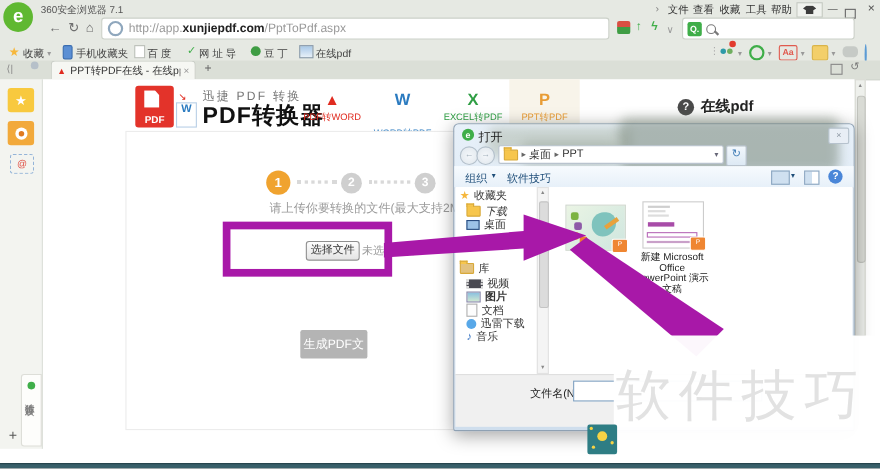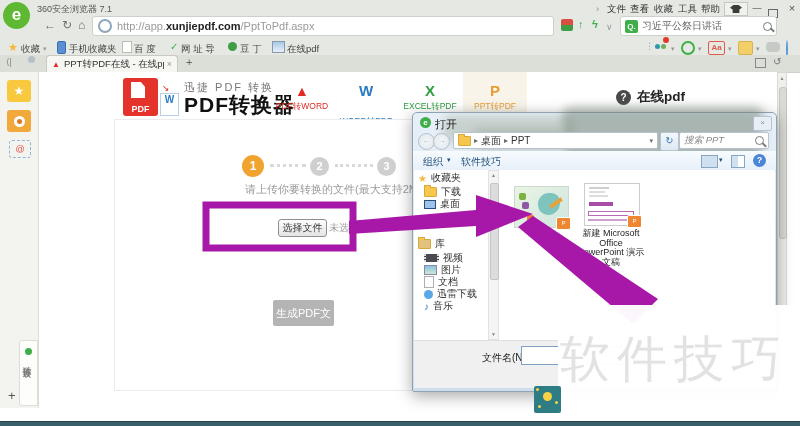--- a/index.html
+++ b/index.html
@@ -132,21 +132,20 @@
     <span class="url" style="color:#9a9a9a;">http://app.</span>
       <span class="url" style="color:#222;font-weight:bold;">xunjiepdf.com</span>
       <span class="url" style="color:#9a9a9a;">/PptToPdf.aspx</span>
   </div>
   <span class="abs" style="left:561px;top:19px;width:12px;height:12px;background:linear-gradient(#d94f43 50%,#3f9d44 50%);border-radius:2px;"></span>
   <span class="abs" style="left:578px;top:18px;color:#3fae49;font-size:11px;font-weight:bold;">↑</span>
   <span class="abs" style="left:592px;top:18px;color:#3fae49;font-size:11px;font-weight:bold;">ϟ</span>
   <span class="abs ddown" style="left:606px;top:22px;font-size:9px;">∨</span>
   <div class="abs searchbox">
     <span class="qbadge">Q.</span>
-    <span style="font-size:10px;color:#666;flex:1;overflow:hidden;" class="txt">习近平公祭日讲话</span>
     <span class="mag"></span>
   </div>
 
   
   <span class="abs" style="left:8px;top:41px;color:#f6b73c;font-size:11px;">★</span>
   <span class="abs bm" style="left:21px;top:43px;">收藏</span>
   <span class="abs ddown" style="left:43px;top:45px;">▾</span>
   <span class="abs" style="left:57px;top:41px;width:7px;height:11px;background:#5b8fd4;border:1px solid #3a6db0;border-radius:2px;"></span>
   <span class="abs bm" style="left:69px;top:43px;">手机收藏夹</span>
   <span class="abs" style="left:122px;top:41px;width:8px;height:10px;background:#fff;border:1px solid #b9bdb6;"></span>
@@ -276,58 +275,54 @@
     <span class="abs dz navcirc" style="left:20px;top:20px;">→</span>
     <div class="abs dz crumbbox">
       <span class="minifolder"></span>
       <span style="margin:0 3px;color:#666;font-size:8px;">▸</span>
       <span>桌面</span>
       <span style="margin:0 3px;color:#666;font-size:8px;">▸</span>
       <span>PPT</span>
       <span style="margin-left:auto;color:#667;font-size:7px;">▾</span>
     </div>
     <span class="abs dz refbtn">↻</span>
-    <div class="abs dz dsearch">
-      <span style="flex:1;font-size:9.5px;color:#8a8a8a;font-style:italic;" class="txt">搜索 PPT</span>
-      <span class="mag"></span>
-    </div>
 
     <div class="abs dz toolbar">
       <span class="abs tbtext" style="left:10px;top:4px;">组织</span>
       <span class="abs tbtext" style="left:34px;top:5px;font-size:7px;">▾</span>
       <span class="abs tbtext" style="left:48px;top:4px;">软件技巧</span>
       <span class="abs" style="left:288px;top:4px;width:15px;height:11px;background:#cfe0f0;border:1px solid #8aa5c0;"></span>
       <span class="abs tbtext" style="left:306px;top:5px;font-size:7px;">▾</span>
       <span class="abs" style="left:318px;top:4px;width:12px;height:11px;border:1px solid #8aa5c0;background:linear-gradient(90deg,#cfe0f0 50%,#fff 50%);"></span>
       <span class="abs" style="left:340px;top:3px;width:13px;height:13px;background:#4a86d8;border-radius:50%;color:#fff;font-size:9px;font-weight:bold;text-align:center;line-height:13px;">?</span>
     </div>
 
     <div class="abs dz dbody">
 
       <div class="drow" style="left:4px;top:2px;">
         <span class="micon" style="color:#f6b73c;font-size:10px;">★</span>
         <span>收藏夹</span>
       </div>
-      <div class="drow" style="left:10px;top:16px;">
+      <div class="drow" style="left:10px;top:16px;font-style:italic;">
         <span class="micon minifolder"></span>
         <span>下载</span>
       </div>
       <div class="drow" style="left:10px;top:28px;">
         <span class="micon monitor"></span>
         <span>桌面</span>
       </div>
       <div class="drow" style="left:4px;top:68px;">
         <span class="micon minifolder" style="background:#e3c27e;"></span>
         <span>库</span>
       </div>
       <div class="drow" style="left:10px;top:82px;">
         <span class="micon film"></span>
         <span>视频</span>
       </div>
-      <div class="drow" style="left:10px;top:94px;">
+      <div class="drow" style="left:10px;top:94px;font-weight:bold;">
         <span class="micon picicon"></span>
         <span>图片</span>
       </div>
       <div class="drow" style="left:10px;top:106px;">
         <span class="micon docicon"></span>
         <span>文档</span>
       </div>
       <div class="drow" style="left:10px;top:118px;">
         <span class="micon" style="width:9px;height:9px;background:#58a8e8;border-radius:50%;"></span>
         <span>迅雷下载</span>

